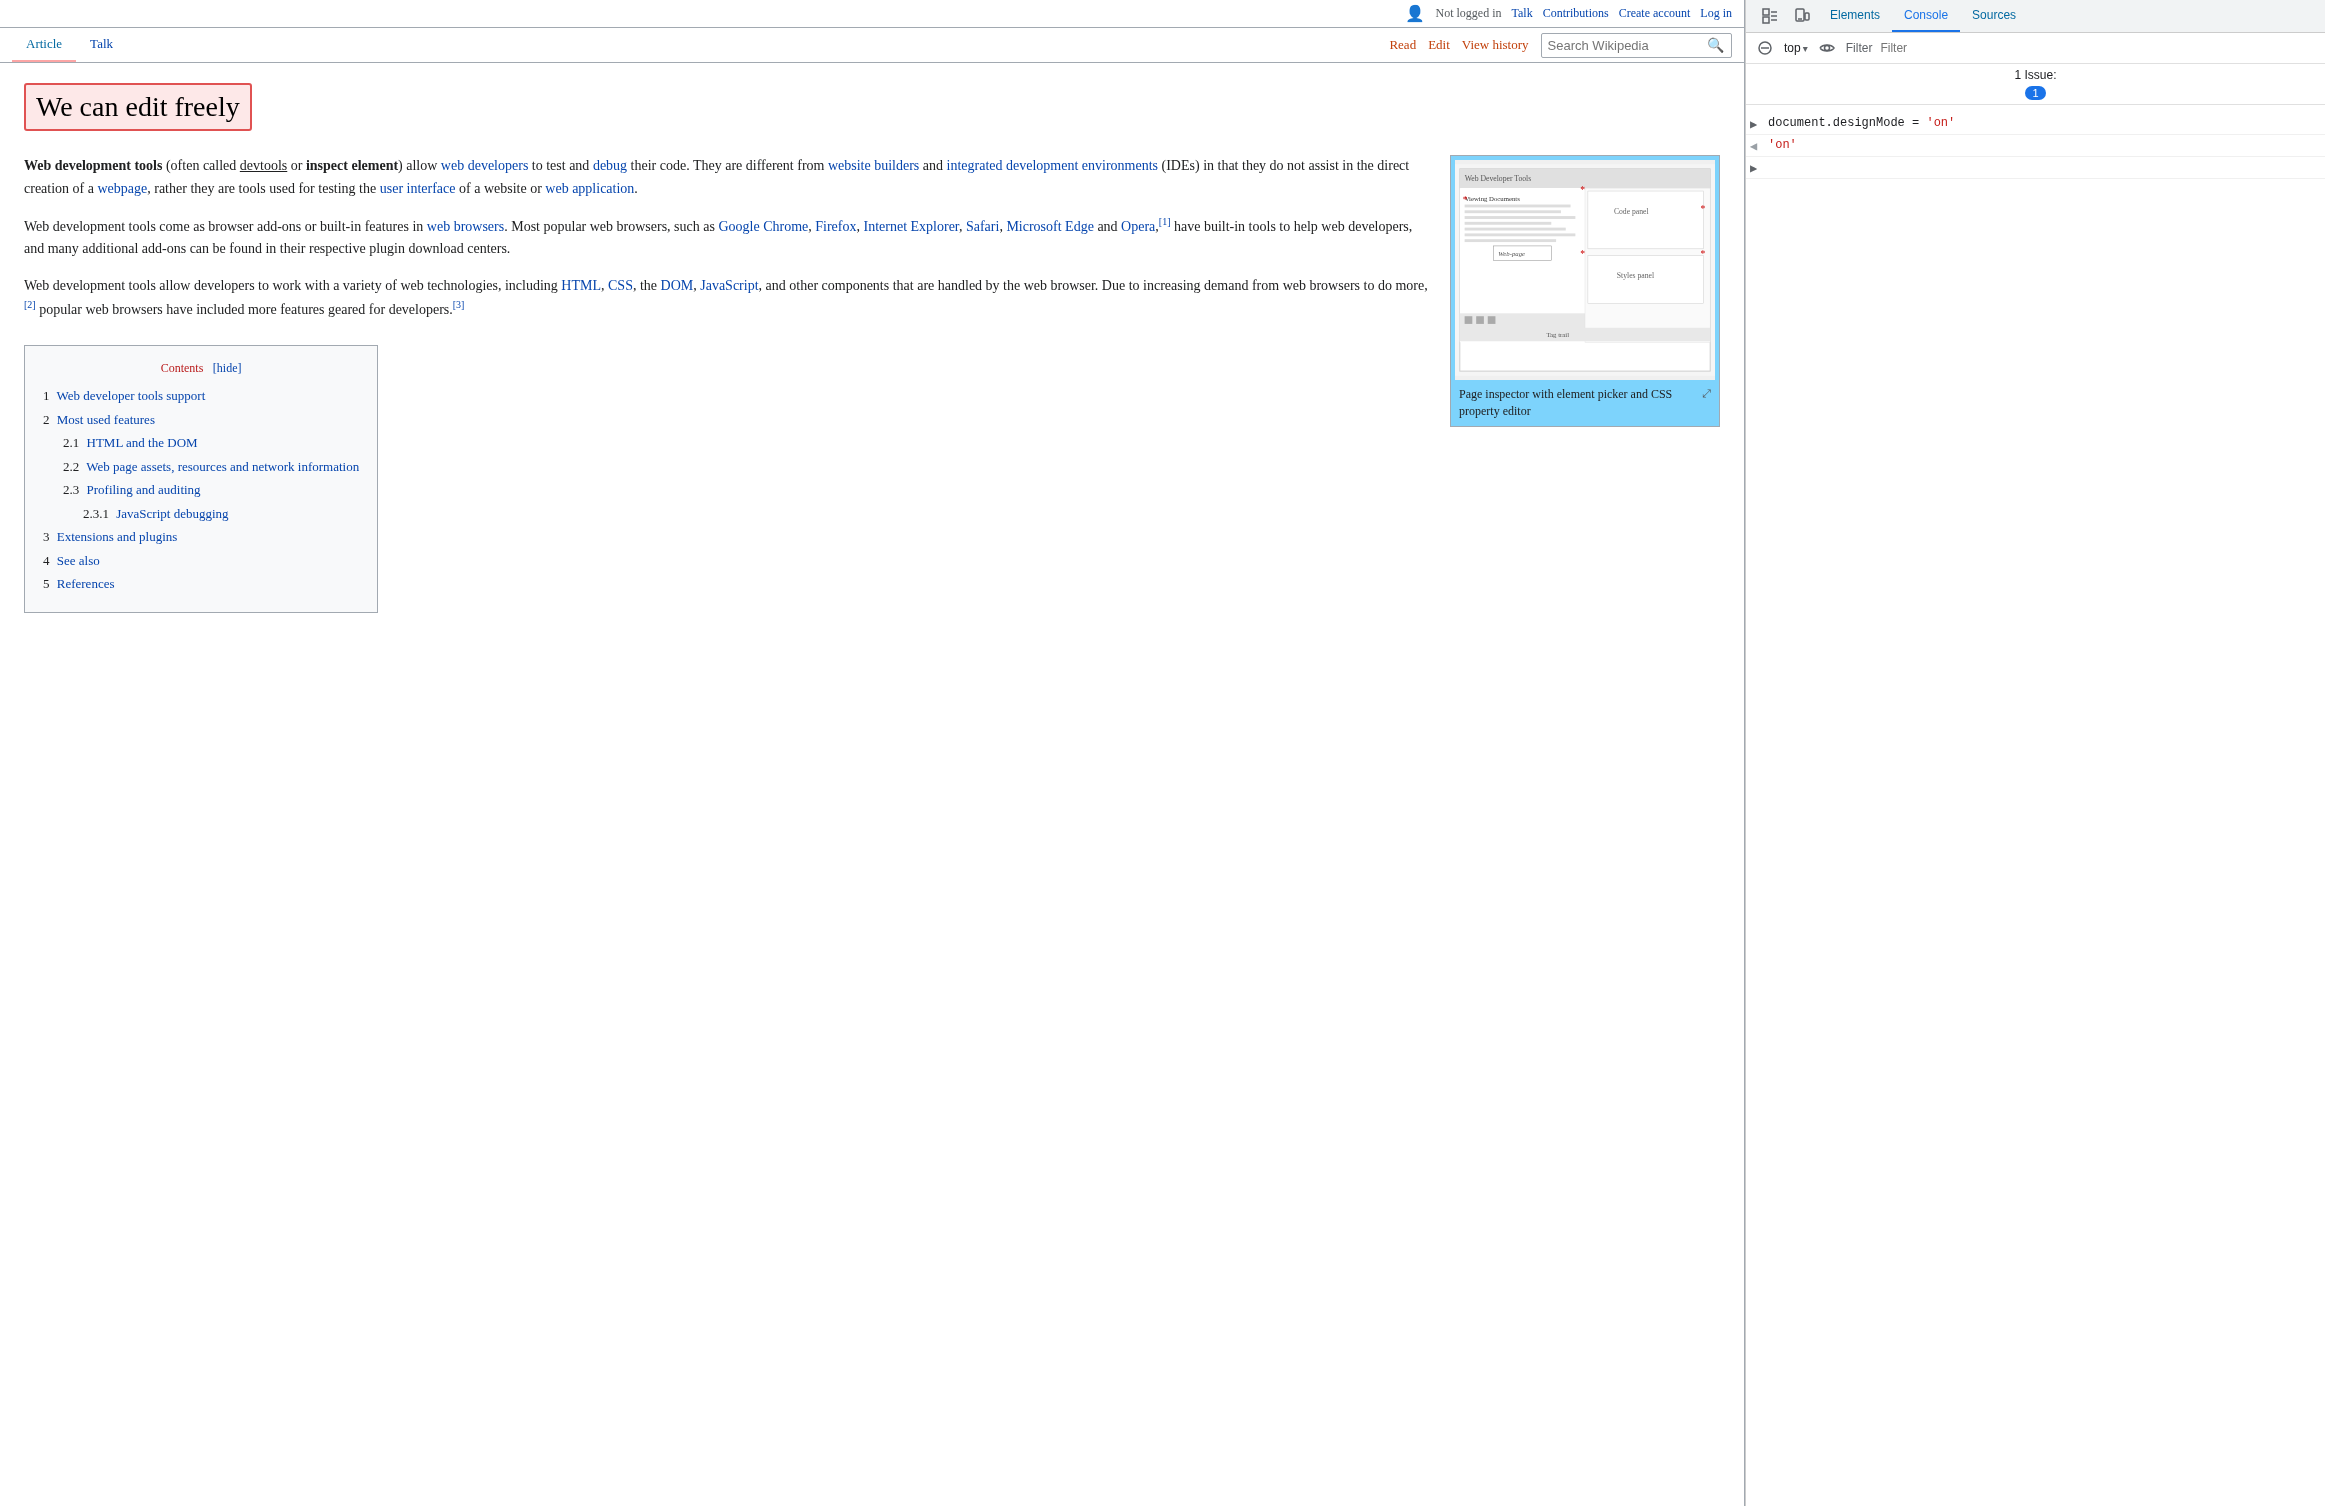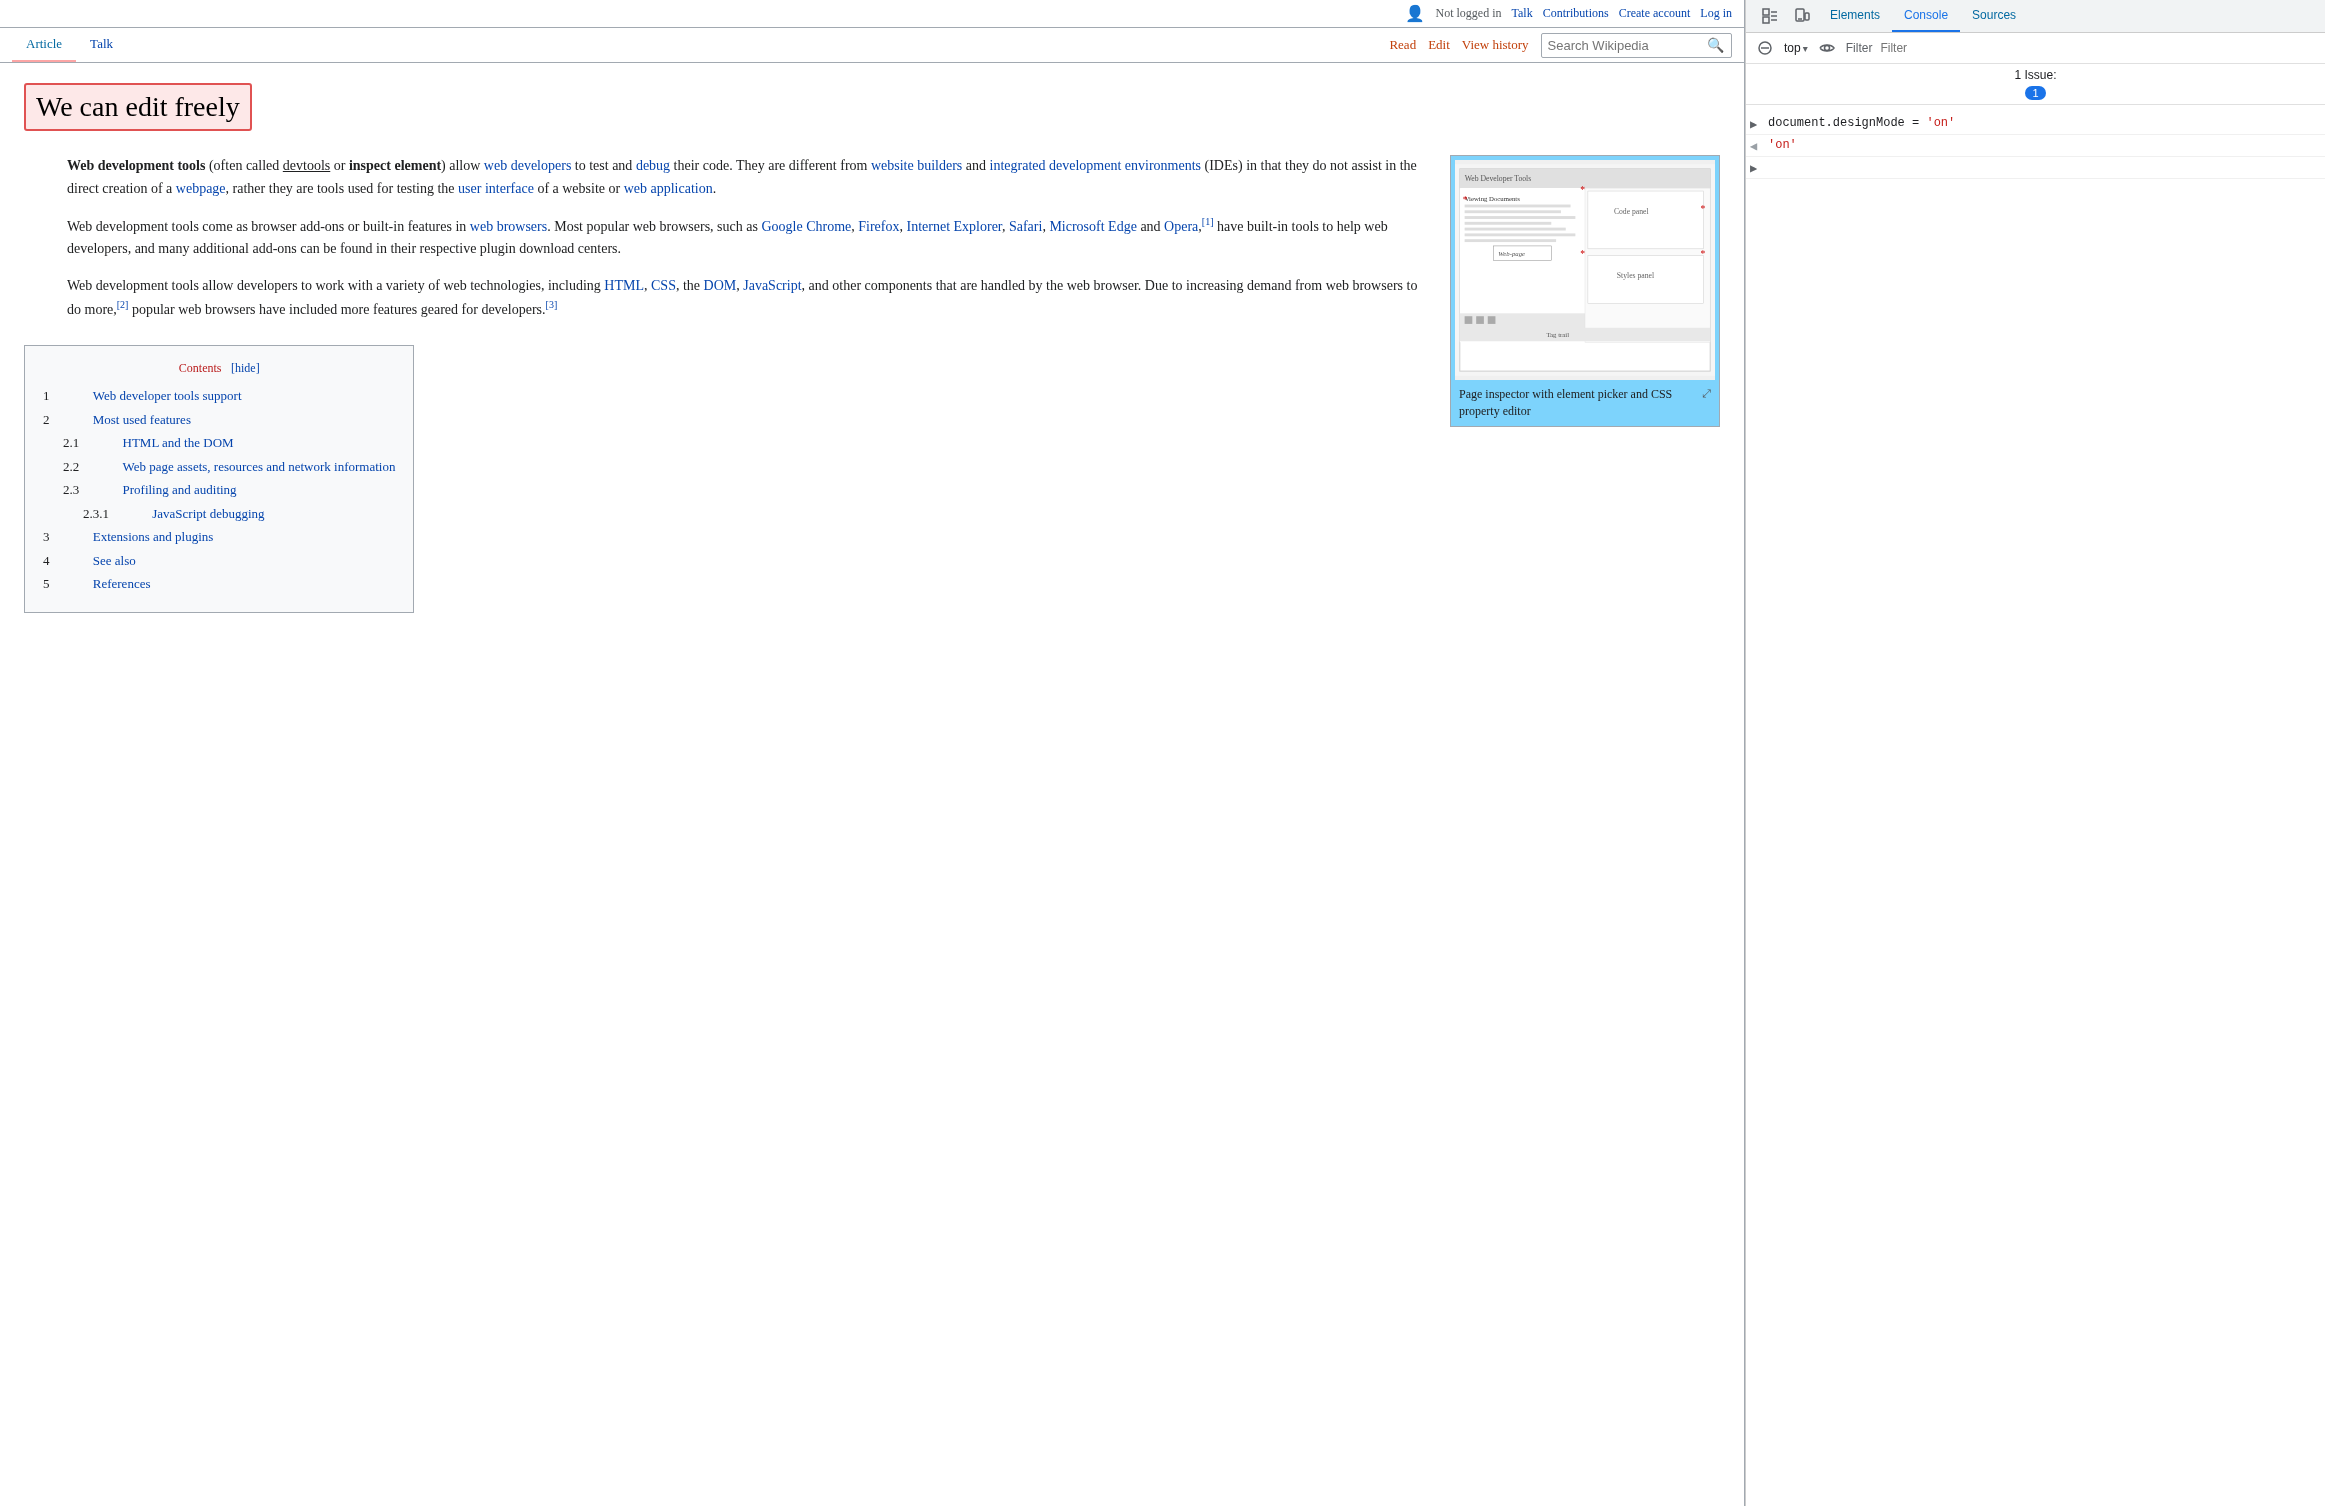--- a/index.html
+++ b/index.html
@@ -112,21 +112,20 @@
       align-items: flex-start;
     }
     .article-text {
       flex: 1;
     }
     .article-text p {
       margin-bottom: 14px;
       line-height: 1.6;
       font-size: 14px;
       color: #202122;
-      margin-left: 43px;
     }
     .article-text a { color: #0645ad; text-decoration: none; }
     .article-text strong { font-weight: bold; }
     .article-text u { text-decoration: underline; }
     .sup-link { font-size: 10px; color: #0645ad; vertical-align: super; text-decoration: none; }
 
     .article-image {
       width: 270px;
       flex-shrink: 0;
       border: 1px solid #a2a9b1;
@@ -154,21 +153,21 @@
     }
     .contents-title {
       text-align: center;
       font-weight: bold;
       margin-bottom: 10px;
       font-size: 14px;
     }
     .contents-title span { font-weight: normal; color: #b91c1c; cursor: pointer; font-size: 12px; }
     .contents-list { list-style: none; }
     .contents-list li { margin: 4px 0; line-height: 1.5; }
-    .contents-list a { color: #0645ad; text-decoration: none; margin-left: 36px; }
+    .contents-list a { color: #0645ad; text-decoration: none; }
     .contents-list .sub1 { margin-left: 20px; }
     .contents-list .sub2 { margin-left: 40px; }
     .contents-list .num { color: #202122; margin-right: 4px; }
 
     
     #devtools-side {
       width: 580px;
       flex-shrink: 0;
       display: flex;
       flex-direction: column;

